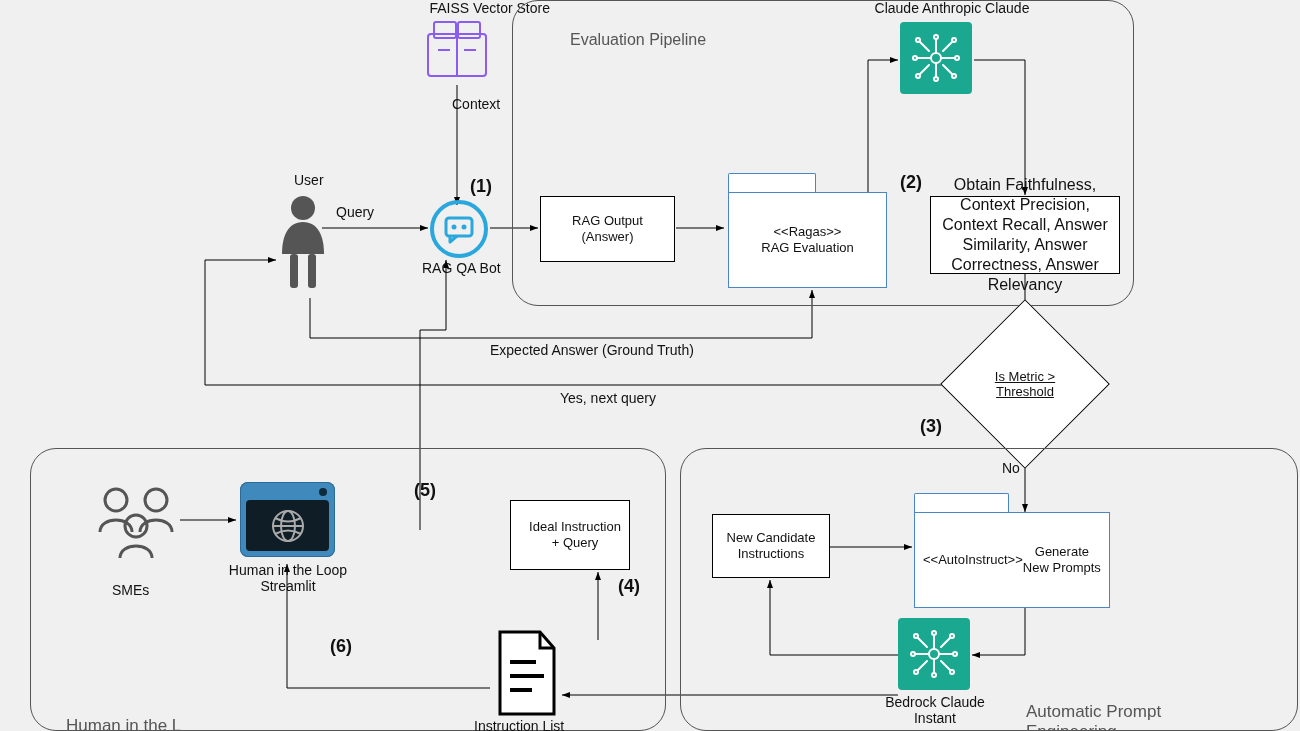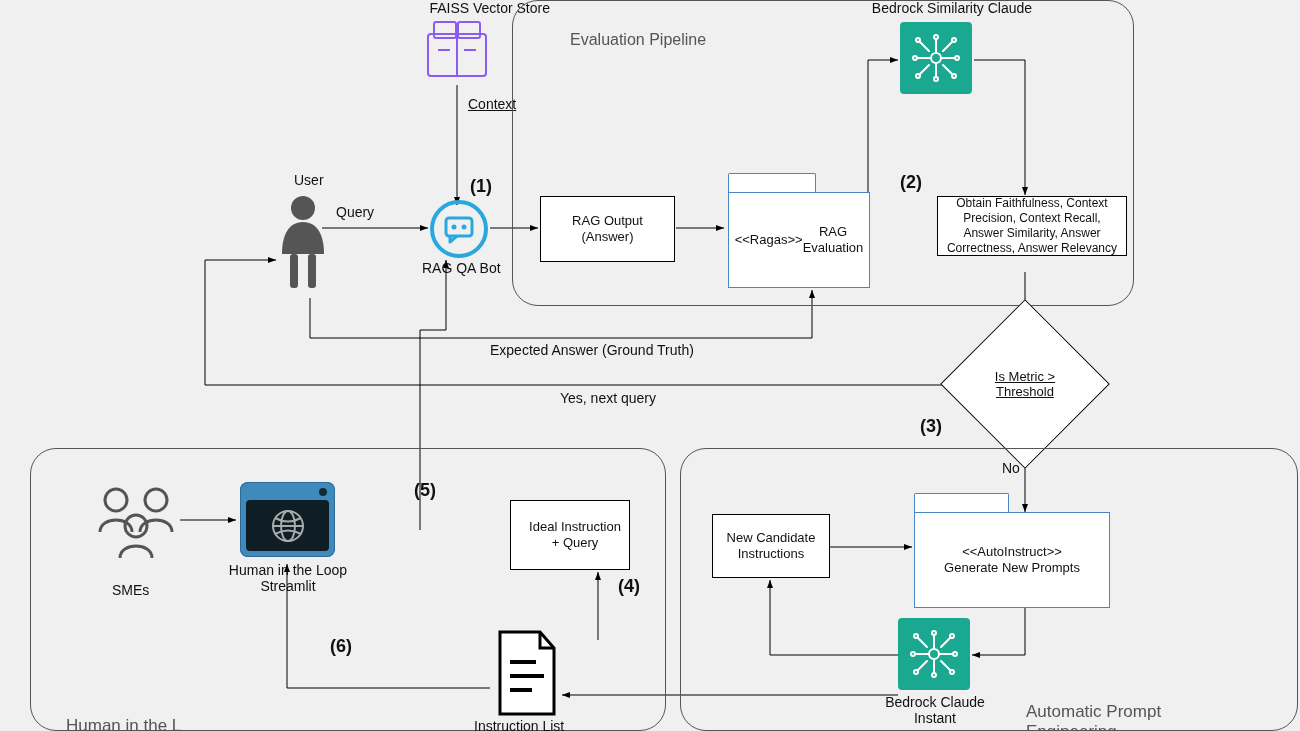--- a/index.html
+++ b/index.html
@@ -79,26 +79,26 @@
 <div class="faiss" style="left:422px; top:14px;">
   <svg width="70" height="70" viewBox="0 0 70 70">
     <rect x="6" y="20" width="58" height="42" rx="3" fill="none" stroke="#8a5cf0" stroke-width="2"></rect>
     <line x1="35" y1="20" x2="35" y2="62" stroke="#8a5cf0" stroke-width="2"></line>
     <rect x="12" y="8" width="22" height="16" rx="2" fill="none" stroke="#8a5cf0" stroke-width="2"></rect>
     <rect x="36" y="8" width="22" height="16" rx="2" fill="none" stroke="#8a5cf0" stroke-width="2"></rect>
     <line x1="16" y1="36" x2="28" y2="36" stroke="#8a5cf0" stroke-width="2"></line>
     <line x1="42" y1="36" x2="54" y2="36" stroke="#8a5cf0" stroke-width="2"></line>
   </svg>
 </div>
-<div class="label" style="left:468px; top:96px;text-decoration:underline;">Context</div>
+<div class="label" style="left:452px; top:96px;">Context</div>
 
 <div class="panel" style="left:512px; top:0px; width:622px; height:306px;"></div>
 <div class="panel-title" style="left:570px; top:2px;">Evaluation Pipeline</div>
 
-<div class="label" style="left:852px; top:0px; width:200px;">Bedrock Similarity Claude</div>
+<div class="label" style="left:852px; top:0px; width:200px;">Claude Anthropic Claude</div>
 <div class="claude" style="left:900px; top:22px;">
   <svg width="54" height="54" viewBox="0 0 54 54">
         <g stroke="#fff" stroke-width="2" fill="none" stroke-linecap="round">
     <circle cx="27" cy="27" r="5"></circle>
     <path d="M27 22 L27 8 M27 32 L27 46 M22 27 L8 27 M32 27 L46 27"></path>
     <path d="M20 20 L11 11 M34 20 L43 11 M20 34 L11 43 M34 34 L43 43"></path>
     <circle cx="27" cy="6" r="2"></circle>
           <circle cx="27" cy="48" r="2"></circle>
           <circle cx="6" cy="27" r="2"></circle>
           <circle cx="48" cy="27" r="2"></circle>
@@ -137,26 +137,26 @@
     <path d="M20 36 L20 42 L27 36" fill="none" stroke="#2aa7dc" stroke-width="3" stroke-linejoin="round"></path>
   </svg>
 </div>
 <div class="label" style="left:422px; top:260px;">RAG QA Bot</div>
 
 <div class="box" style="left:540px; top:196px; width:135px; height:66px;">
   <span>RAG Output (Answer)</span>
 </div>
 
 <div class="folder-tab" style="left:728px; top:173px; width:88px;"></div>
-<div class="box bluebox" style="left:728px; top:192px; width:142px; height:96px; ">
+<div class="box bluebox" style="left:728px; top:192px; width:159px; height:96px; flex-direction:column;">
   <span>&lt;&lt;Ragas&gt;&gt;</span>
   <span>RAG Evaluation</span>
 </div>
 
-<div class="box" style="left:930px; top:196px; width:190px; height:60px; font-size:12px;margin-left:7px;">
+<div class="box" style="left:930px; top:196px; width:190px; height:78px; font-size:16px;">
   <span>Obtain Faithfulness, Context Precision, Context Recall, Answer Similarity, Answer Correctness, Answer Relevancy</span>
 </div>
 
 <div class="label" style="left:490px; top:342px;text-align:center;">Expected Answer (Ground Truth)</div>
 
 <div class="diamond" style="left:965px; top:324px;">
   <div class="rot"></div>
   <div class="txt">
         <div>
     <span>Is Metric &gt;</span><br>
@@ -216,21 +216,21 @@
 
 <div class="panel" style="left:680px; top:448px; width:618px; height:283px;"></div>
 <div class="section-label" style="left:1026px; top:702px; width:240px; white-space:pre-line; text-align:left;">Automatic Prompt
 Engineering</div>
 
 <div class="box" style="left:712px; top:514px; width:118px; height:64px;">
   <span>New Candidate Instructions</span>
 </div>
 
 <div class="folder-tab" style="left:914px; top:493px; width:95px;"></div>
-<div class="box bluebox" style="left:914px; top:512px; width:196px; height:96px; flex-direction:column;">
+<div class="box bluebox" style="left:914px; top:512px; width:196px; height:96px; flex-direction:row;">
   <span>&lt;&lt;AutoInstruct&gt;&gt;</span>
   <span>Generate New Prompts</span>
 </div>
 
 <div class="claude" style="left:898px; top:618px;">
   <svg width="54" height="54" viewBox="0 0 54 54">
         <g stroke="#fff" stroke-width="2" fill="none" stroke-linecap="round">
     <circle cx="27" cy="27" r="5"></circle>
     <path d="M27 22 L27 8 M27 32 L27 46 M22 27 L8 27 M32 27 L46 27"></path>
     <path d="M20 20 L11 11 M34 20 L43 11 M20 34 L11 43 M34 34 L43 43"></path>

